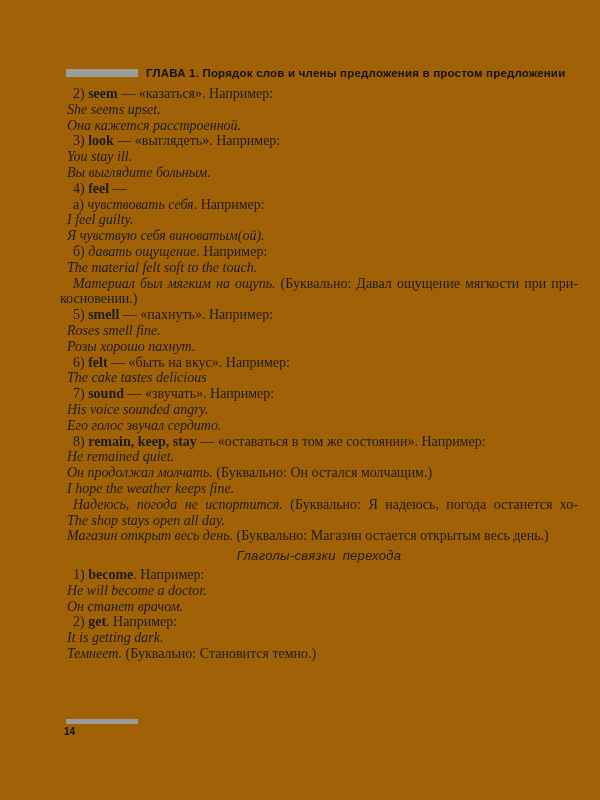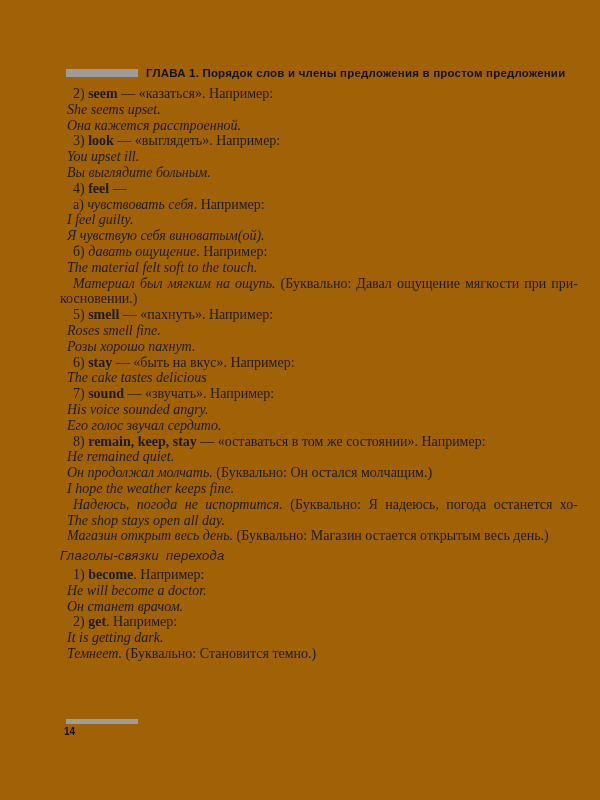--- a/index.html
+++ b/index.html
@@ -42,21 +42,21 @@
   }
   .body-text p { margin: 0; padding: 0; }
   p.item { text-indent: 13px; }
   p.ex   { text-indent: 7px; }
   p.j1   { text-indent: 13px; text-align: justify; text-align-last: justify; }
   p.cont { text-indent: 0; }
   .s-r { font-style: normal; font-weight: normal; }
   .s-b { font-weight: bold; }
   .s-i { font-style: italic; }
   .heading {
-    text-align: left;
+    text-align: center;
     font-family: "Liberation Sans", sans-serif;
     font-style: italic;
     font-size: 13px;
     letter-spacing: 0.3px;
     word-spacing: 3px;
     color: #1b1b1b;
     margin: 4px 0 3px 0;
   }
   
   .footer-bar {
@@ -80,34 +80,34 @@
   <div class="header">
     <div class="header-bar"></div>
     <div class="header-title">ГЛАВА 1. Порядок слов и члены предложения в простом предложении</div>
   </div>
 
   <div class="body-text">
       <p class="item"><span class="s-r">2) </span><span class="s-b">seem</span><span class="s-r"> — «казаться». Например:</span></p>
       <p class="ex"><span class="s-i">She seems upset.</span></p>
       <p class="ex"><span class="s-i">Она кажется расстроенной.</span></p>
       <p class="item"><span class="s-r">3) </span><span class="s-b">look</span><span class="s-r"> — «выглядеть». Например:</span></p>
-      <p class="ex"><span class="s-i">You upset ill.</span></p>
+      <p class="ex"><span class="s-i">You stay ill.</span></p>
       <p class="ex"><span class="s-i">Вы выглядите больным.</span></p>
       <p class="item"><span class="s-r">4) </span><span class="s-b">feel</span><span class="s-r"> —</span></p>
       <p class="item"><span class="s-r">а) </span><span class="s-i">чувствовать себя</span><span class="s-r">. Например:</span></p>
       <p class="ex"><span class="s-i">I feel guilty.</span></p>
       <p class="ex"><span class="s-i">Я чувствую себя виноватым(ой).</span></p>
       <p class="item"><span class="s-r">б) </span><span class="s-i">давать ощущение</span><span class="s-r">. Например:</span></p>
       <p class="ex"><span class="s-i">The material felt soft to the touch.</span></p>
       <p class="j1"><span class="s-i">Материал был мягким на ощупь.</span><span class="s-r"> (Буквально: Давал ощущение мягкости при при-</span></p>
       <p class="cont"><span class="s-r">косновении.)</span></p>
       <p class="item"><span class="s-r">5) </span><span class="s-b">smell</span><span class="s-r"> — «пахнуть». Например:</span></p>
       <p class="ex"><span class="s-i">Roses smell fine.</span></p>
       <p class="ex"><span class="s-i">Розы хорошо пахнут.</span></p>
-      <p class="item"><span class="s-r">6) </span><span class="s-b">stay</span><span class="s-r"> — «быть на вкус». Например:</span></p>
+      <p class="item"><span class="s-r">6) </span><span class="s-b">felt</span><span class="s-r"> — «быть на вкус». Например:</span></p>
       <p class="ex"><span class="s-i">The cake tastes delicious</span></p>
       <p class="item"><span class="s-r">7) </span><span class="s-b">sound</span><span class="s-r"> — «звучать». Например:</span></p>
       <p class="ex"><span class="s-i">His voice sounded angry.</span></p>
       <p class="ex"><span class="s-i">Его голос звучал сердито.</span></p>
       <p class="item"><span class="s-r">8) </span><span class="s-b">remain, keep, stay</span><span class="s-r"> — «оставаться в том же состоянии». Например:</span></p>
       <p class="ex"><span class="s-i">He remained quiet.</span></p>
       <p class="ex"><span class="s-i">Он продолжал молчать.</span><span class="s-r"> (Буквально: Он остался молчащим.)</span></p>
       <p class="ex"><span class="s-i">I hope the weather keeps fine.</span></p>
       <p class="j1"><span class="s-i">Надеюсь, погода не испортится.</span><span class="s-r"> (Буквально: Я надеюсь, погода останется хо-</span></p>
       <p class="ex"><span class="s-i">The shop stays open all day.</span></p>

